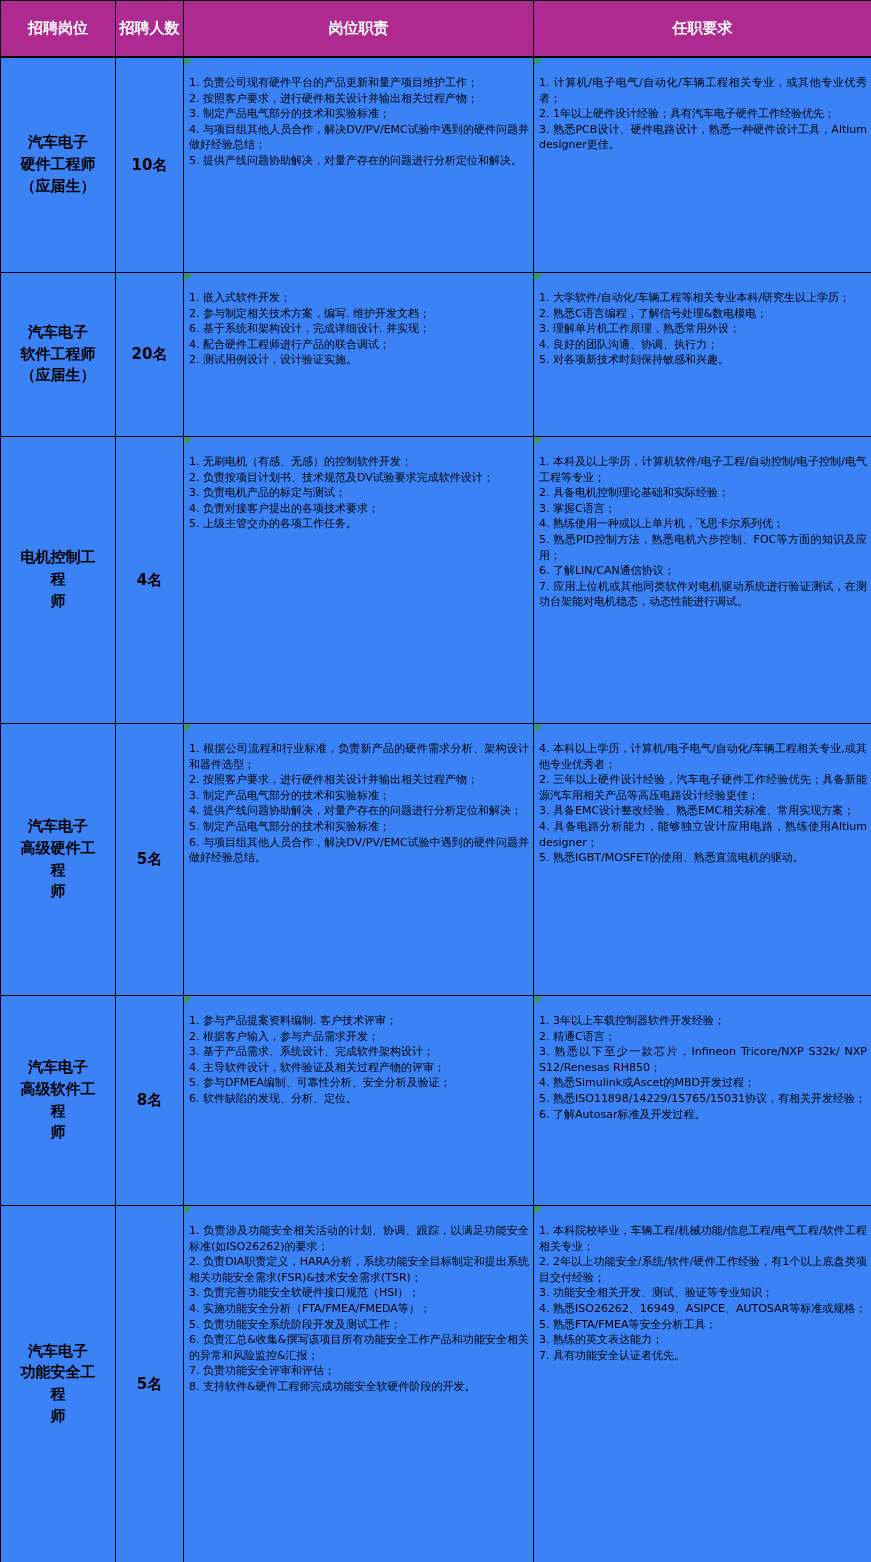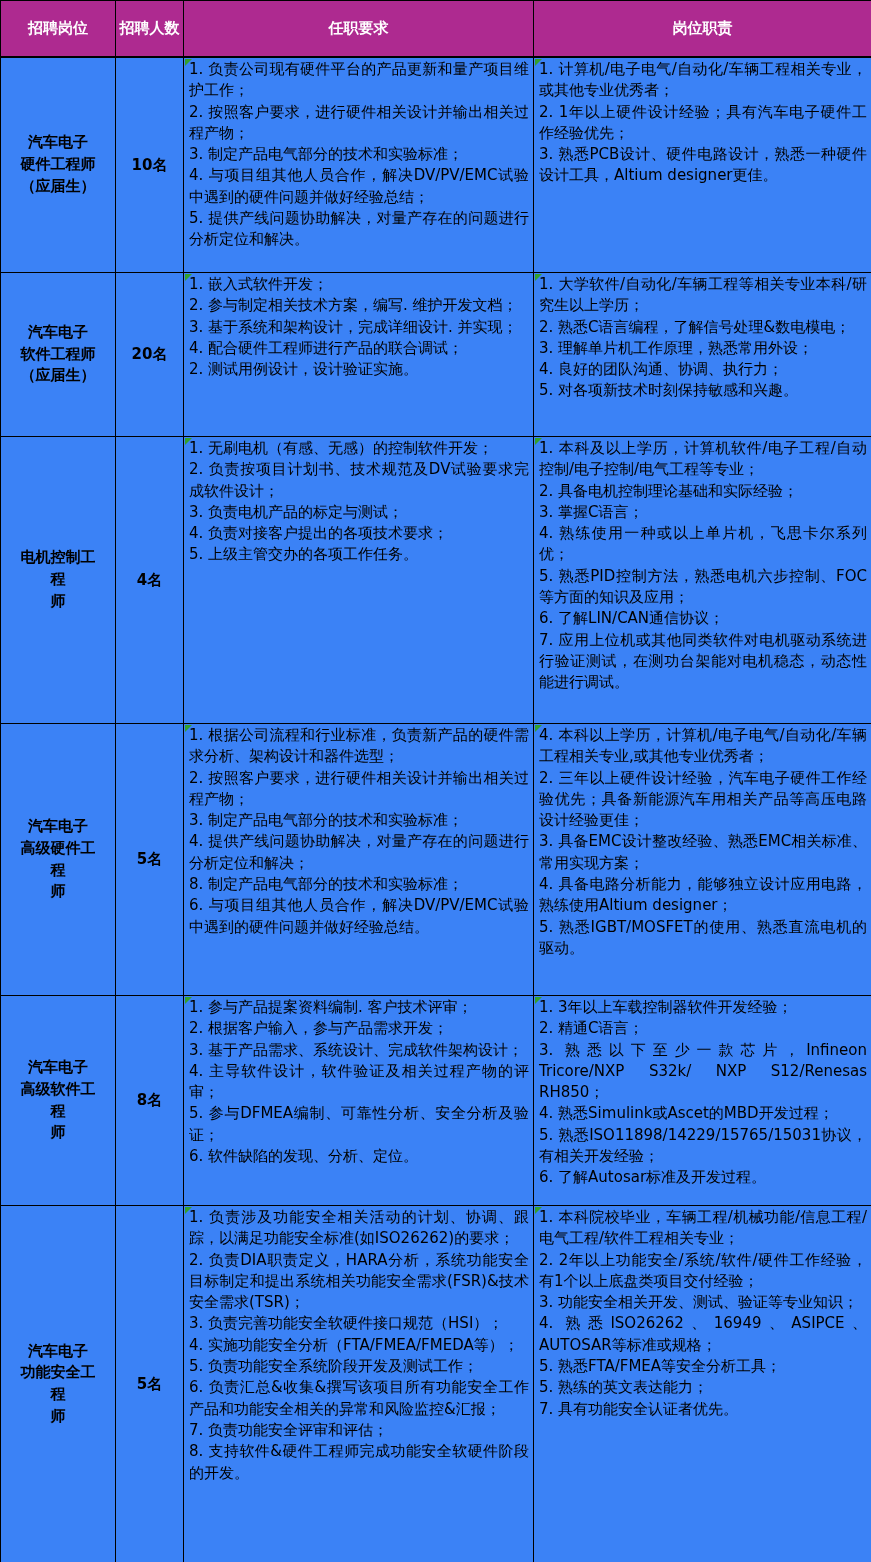--- a/index.html
+++ b/index.html
@@ -45,46 +45,46 @@
     display:flex;align-items:center;justify-content:center;
     text-align:center;font-weight:bold;font-size:15px;
     white-space:pre-line;line-height:1.45;padding:18px;
   }
   .cnt{
     display:flex;align-items:center;justify-content:center;
     font-weight:bold;font-size:15px;
   }
   
   .detail{
-    font-size:15px;
+    font-size:11px;
     line-height:1.42;
     text-align:justify;
-    padding:1px 4px 3px 5px;
+    padding:17px 4px 3px 5px;
   }
   .detail .list-item{margin:0;}
   
   .detail::before{
     content:"";
     position:absolute;
     top:1px;left:1px;
     width:0;height:0;
     border-top:7px solid var(--marker,#35A02C);
     border-right:7px solid transparent;
   }
 </style>
 </head>
 <body>
 
 <div class="table">
 
   <div class="row header-row">
     <div class="cell">招聘岗位</div>
     <div class="cell">招聘人数</div>
+    <div class="cell">岗位职责</div>
     <div class="cell">任职要求</div>
-    <div class="cell">岗位职责</div>
   </div>
 
   <div class="row r1">
     <div class="cell pos">汽车电子
 硬件工程师
 （应届生）</div>
     <div class="cell cnt">10名</div>
     <div class="cell detail">
         <div class="list-item">1. 负责公司现有硬件平台的产品更新和量产项目维护工作；</div>
         <div class="list-item">2. 按照客户要求，进行硬件相关设计并输出相关过程产物；</div>
@@ -100,21 +100,21 @@
   </div>
 
   <div class="row r2">
     <div class="cell pos">汽车电子
 软件工程师
 （应届生）</div>
     <div class="cell cnt">20名</div>
     <div class="cell detail">
         <div class="list-item">1. 嵌入式软件开发；</div>
         <div class="list-item">2. 参与制定相关技术方案，编写. 维护开发文档；</div>
-        <div class="list-item">3. 基于系统和架构设计，完成详细设计. 并实现；</div>
+        <div class="list-item">6. 基于系统和架构设计，完成详细设计. 并实现；</div>
         <div class="list-item">4. 配合硬件工程师进行产品的联合调试；</div>
         <div class="list-item">2. 测试用例设计，设计验证实施。</div>
       </div>
     <div class="cell detail">
         <div class="list-item">1. 大学软件/自动化/车辆工程等相关专业本科/研究生以上学历；</div>
         <div class="list-item">2. 熟悉C语言编程，了解信号处理&amp;数电模电；</div>
         <div class="list-item">3. 理解单片机工作原理，熟悉常用外设；</div>
         <div class="list-item">4. 良好的团队沟通、协调、执行力；</div>
         <div class="list-item">5. 对各项新技术时刻保持敏感和兴趣。</div>
       </div>
@@ -145,21 +145,21 @@
   <div class="row r4">
     <div class="cell pos">汽车电子
 高级硬件工程
 师</div>
     <div class="cell cnt">5名</div>
     <div class="cell detail">
         <div class="list-item">1. 根据公司流程和行业标准，负责新产品的硬件需求分析、架构设计和器件选型；</div>
         <div class="list-item">2. 按照客户要求，进行硬件相关设计并输出相关过程产物；</div>
         <div class="list-item">3. 制定产品电气部分的技术和实验标准；</div>
         <div class="list-item">4. 提供产线问题协助解决，对量产存在的问题进行分析定位和解决；</div>
-        <div class="list-item">8. 制定产品电气部分的技术和实验标准；</div>
+        <div class="list-item">5. 制定产品电气部分的技术和实验标准；</div>
         <div class="list-item">6. 与项目组其他人员合作，解决DV/PV/EMC试验中遇到的硬件问题并做好经验总结。</div>
       </div>
     <div class="cell detail">
         <div class="list-item">4. 本科以上学历，计算机/电子电气/自动化/车辆工程相关专业,或其他专业优秀者；</div>
         <div class="list-item">2. 三年以上硬件设计经验，汽车电子硬件工作经验优先；具备新能源汽车用相关产品等高压电路设计经验更佳；</div>
         <div class="list-item">3. 具备EMC设计整改经验、熟悉EMC相关标准、常用实现方案；</div>
         <div class="list-item">4. 具备电路分析能力，能够独立设计应用电路，熟练使用Altium designer；</div>
         <div class="list-item">5. 熟悉IGBT/MOSFET的使用、熟悉直流电机的驱动。</div>
       </div>
   </div>
@@ -201,18 +201,18 @@
         <div class="list-item">6. 负责汇总&amp;收集&amp;撰写该项目所有功能安全工作产品和功能安全相关的异常和风险监控&amp;汇报；</div>
         <div class="list-item">7. 负责功能安全评审和评估；</div>
         <div class="list-item">8. 支持软件&amp;硬件工程师完成功能安全软硬件阶段的开发。</div>
       </div>
     <div class="cell detail">
         <div class="list-item">1. 本科院校毕业，车辆工程/机械功能/信息工程/电气工程/软件工程相关专业；</div>
         <div class="list-item">2. 2年以上功能安全/系统/软件/硬件工作经验，有1个以上底盘类项目交付经验；</div>
         <div class="list-item">3. 功能安全相关开发、测试、验证等专业知识；</div>
         <div class="list-item">4. 熟悉ISO26262、16949、ASIPCE、AUTOSAR等标准或规格；</div>
         <div class="list-item">5. 熟悉FTA/FMEA等安全分析工具；</div>
-        <div class="list-item">5. 熟练的英文表达能力；</div>
+        <div class="list-item">3. 熟练的英文表达能力；</div>
         <div class="list-item">7. 具有功能安全认证者优先。</div>
       </div>
   </div>
 
 </div>
 
 </body></html>

